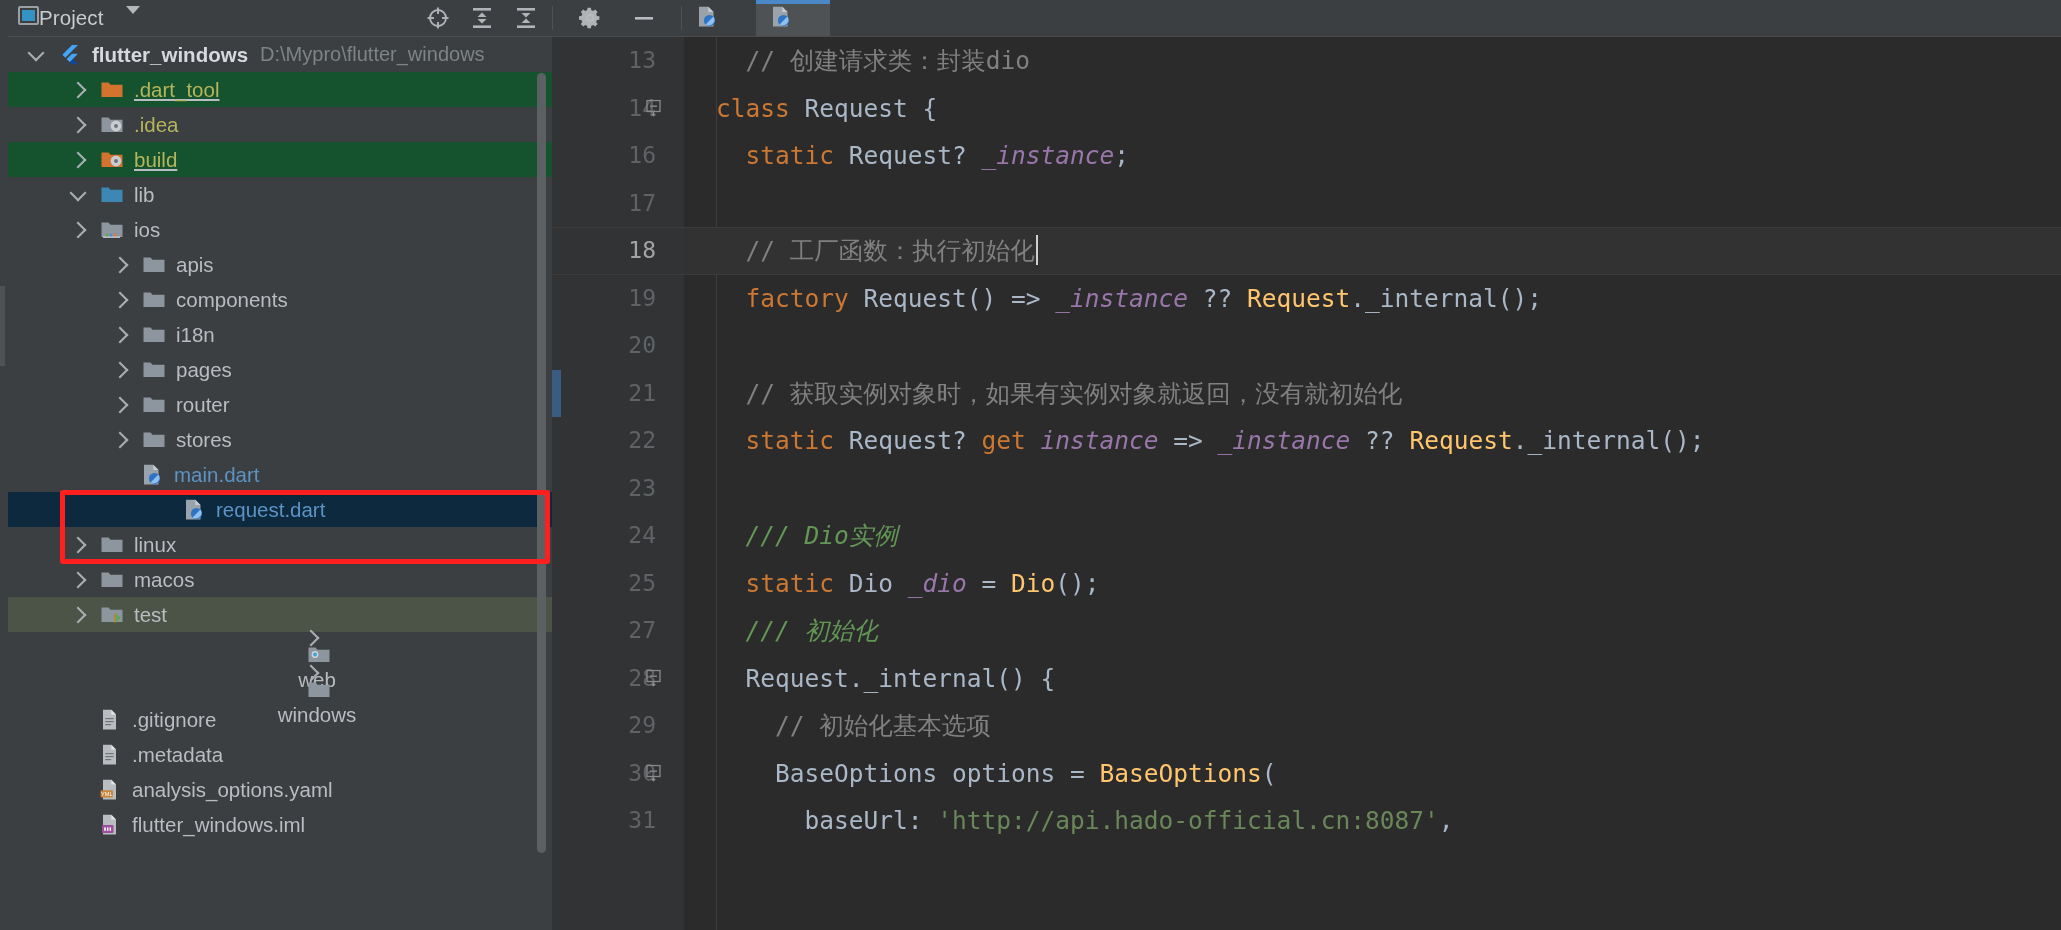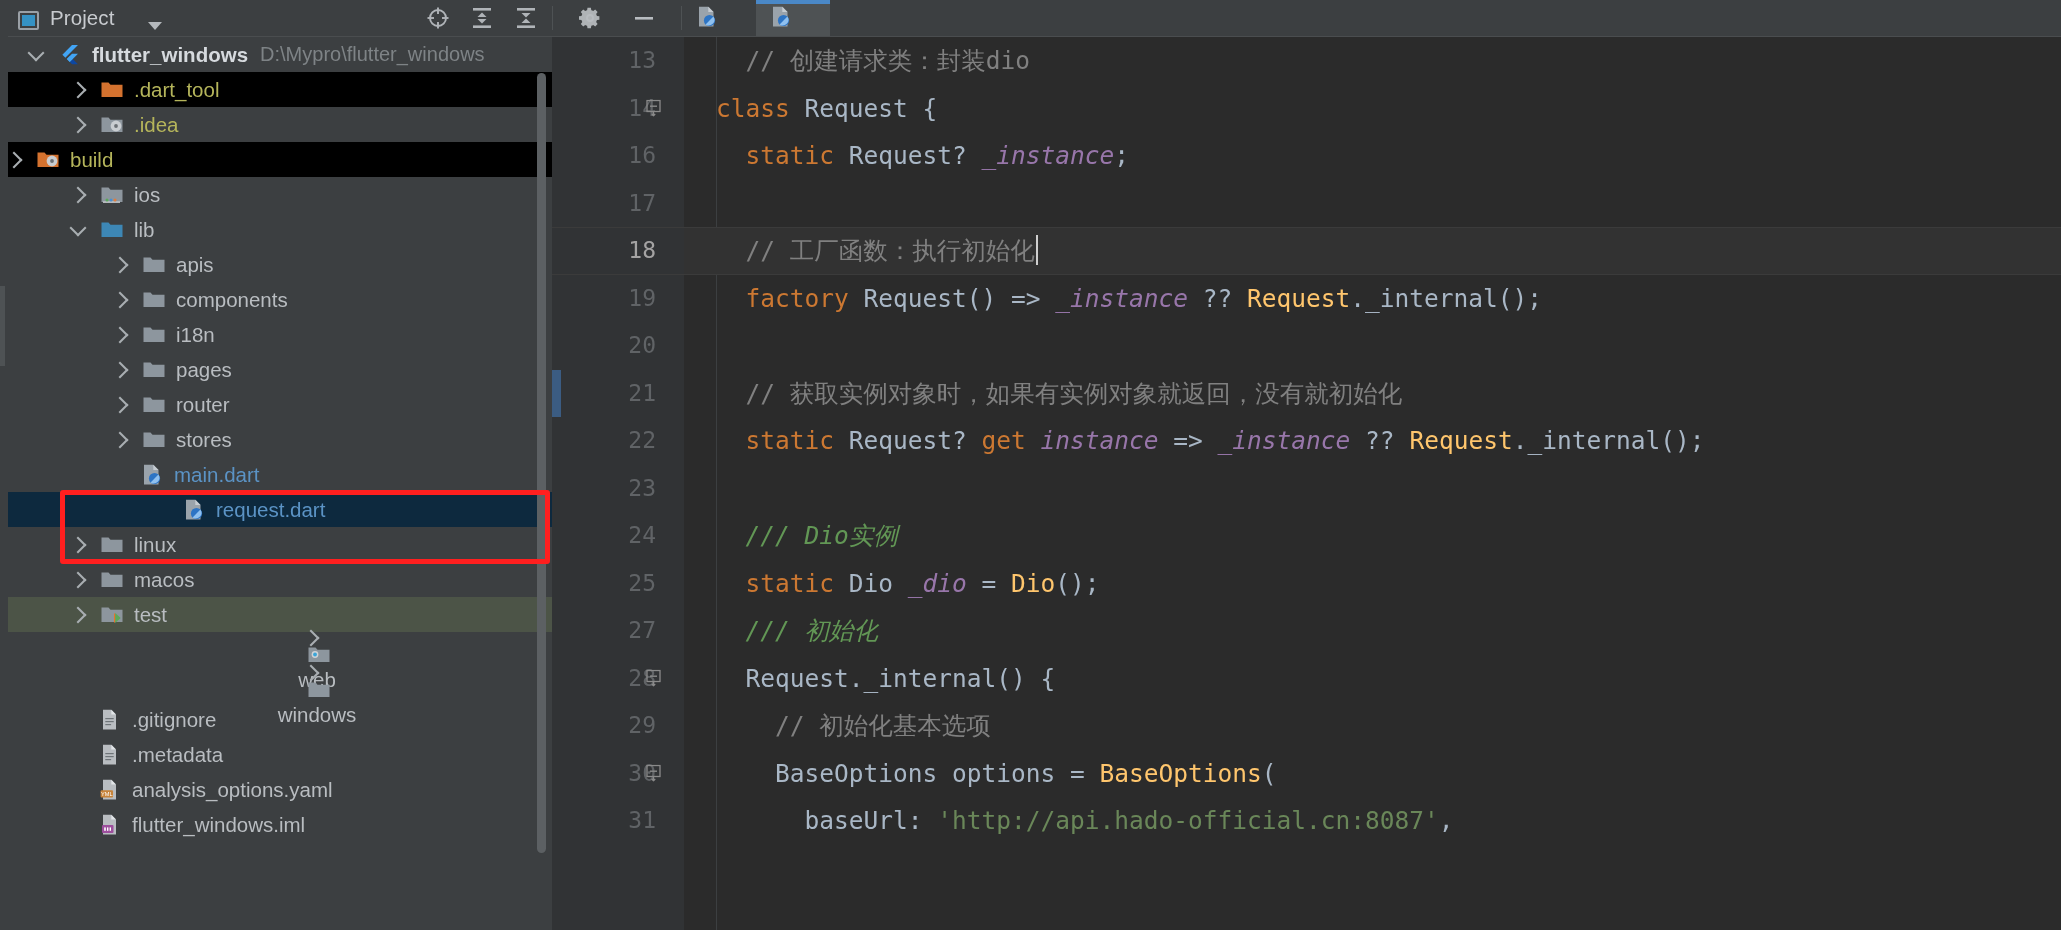--- a/index.html
+++ b/index.html
@@ -11,21 +11,21 @@
   }
   #app { position: relative; width: 2061px; height: 930px; display: flex; flex-direction: column; }
 
   
   .topbar { height: 36px; display: flex; align-items: stretch; background: #3c3f41; flex: 0 0 36px; }
 
   .tool-header {
     width: 552px; flex: 0 0 552px; display: flex; align-items: center;
     background: #3c3f41; padding-left: 18px; position: relative;
   }
-  .tool-title-wrap { display: flex; align-items: flex-end; gap: 11px; }
+  .tool-title-wrap { display: flex; align-items: flex-start; }
   .proj-glyph {
     width: 21px; height: 19px; border: 2px solid #9aa0a6; border-radius: 2px;
     background: #3c3f41; position: relative; display:block;
   }
   .proj-glyph::after {
     content: ""; position: absolute; left: 2px; right: 2px; top: 2px; bottom: 2px;
     background: #3592c4;
   }
   .tool-title { color: #c8cbcf; font-size: 20.5px; letter-spacing: .1px; }
   .caret-down {
@@ -64,21 +64,21 @@
   
   .tree-pane {
     width: 544px; flex: 0 0 544px; background: #3c3f41; position: relative; overflow: hidden;
     border-top: 1px solid #4a4d4f;
   }
   .tree-scroll { position: absolute; inset: 0; overflow: hidden; }
   .trow {
     height: 35px; display: flex; align-items: center; white-space: nowrap;
     font-size: 20.5px; color: #b9bdc1; position: relative;
   }
-  .trow.hl-yellow { background: #000000; }
+  .trow.hl-yellow { background: #14532d; text-decoration: underline; }
   .trow.hl-green  { background: #4c5447; }
   .trow.sel       { background: #0d293e; }
   .arrow {
     width: 12px; height: 12px; border-right: 2.4px solid #a9aeb2; border-bottom: 2.4px solid #a9aeb2;
     transform: rotate(-45deg); flex: 0 0 12px; margin-right: 2px;
   }
   .arrow.open { transform: rotate(45deg); margin-top: -4px; }
   .arrow-sp { width: 12px; flex: 0 0 12px; }
   .ic { width: 24px; height: 21px; flex: 0 0 24px; display: block; }
   .tname { margin-left: 10px; }
@@ -265,46 +265,46 @@
             </div>
             <div class="trow " style="padding-left: 64px;">
               <span class="arrow"></span>
               <span class="ic" style="margin-left:14px;"><svg width="24" height="21" viewBox="0 0 24 21">
                   <path fill="#8d969e" d="M1.5 3.5h7l2 2.2h12v12.3H1.5z"></path>
                   <circle cx="16" cy="12" r="5.4" fill="#c9cdd1"></circle>
                   <circle cx="16" cy="12" r="1.9" fill="#6b7075"></circle>
                 </svg></span>
               <span class="tname yellow">.idea</span>
             </div>
-            <div class="trow hl-yellow" style="">
+            <div class="trow hl-yellow" style="padding-left: 64px;">
               <span class="arrow"></span>
               <span class="ic" style="margin-left:14px;"><svg width="24" height="21" viewBox="0 0 24 21">
                   <path fill="#d4722f" d="M1.5 3.5h7l2 2.2h12v12.3H1.5z"></path>
                   <circle cx="16" cy="12" r="5.4" fill="#c9cdd1"></circle>
                   <circle cx="16" cy="12" r="1.9" fill="#6b7075"></circle>
                 </svg></span>
               <span class="tname yellow">build</span>
+            </div>
+            <div class="trow " style="padding-left: 64px;">
+              <span class="arrow open"></span>
+              <span class="ic" style="margin-left:14px;"><svg width="24" height="21" viewBox="0 0 24 21">
+                  <path fill="#3d87b5" d="M1.5 3.5h7l2 2.2h12v12.3H1.5z"></path>
+                </svg></span>
+              <span class="tname">lib</span>
             </div>
             <div class="trow " style="padding-left: 64px;">
               <span class="arrow"></span>
               <span class="ic" style="margin-left:14px;"><svg width="24" height="21" viewBox="0 0 24 21">
                   <path fill="#8d969e" d="M1.5 3.5h7l2 2.2h12v12.3H1.5z"></path>
                   <rect x="3" y="17.3" width="17" height="1.6" fill="#c2c6ca"></rect>
                   <circle cx="7" cy="16" r="1.5" fill="#5aa85a"></circle>
                   <circle cx="11" cy="16" r="1.5" fill="#4a8fd0"></circle>
                   <circle cx="15" cy="16" r="1.5" fill="#e07b3c"></circle>
                 </svg></span>
               <span class="tname">ios</span>
-            </div>
-            <div class="trow " style="padding-left: 64px;">
-              <span class="arrow open"></span>
-              <span class="ic" style="margin-left:14px;"><svg width="24" height="21" viewBox="0 0 24 21">
-                  <path fill="#3d87b5" d="M1.5 3.5h7l2 2.2h12v12.3H1.5z"></path>
-                </svg></span>
-              <span class="tname">lib</span>
             </div>
             <div class="trow " style="padding-left: 106px;">
               <span class="arrow"></span>
               <span class="ic" style="margin-left:14px;"><svg width="24" height="21" viewBox="0 0 24 21">
                   <path fill="#8d969e" d="M1.5 3.5h7l2 2.2h12v12.3H1.5z"></path>
                 </svg></span>
               <span class="tname">apis</span>
             </div>
             <div class="trow " style="padding-left: 106px;">
               <span class="arrow"></span>

